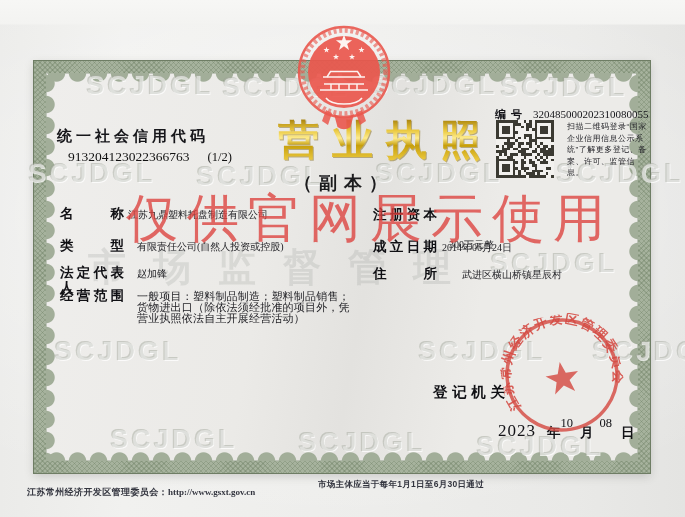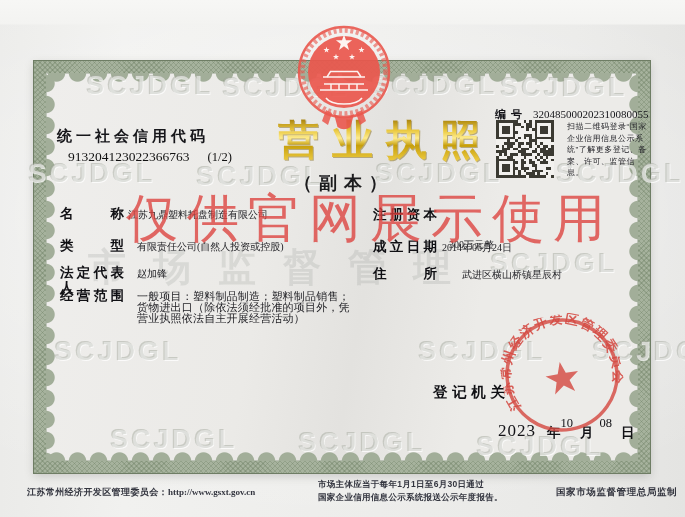--- a/index.html
+++ b/index.html
@@ -454,17 +454,15 @@
   <span class="emboss" style="left:298px;top:427px;">SCJDGL</span>
   <span class="emboss" style="left:476px;top:431px;">SCJDGL</span>
 
   <span class="wm-gray" style="left:88px;top:242px;">市场监督管理</span>
 
   <span class="wm-red" style="left:126px;top:184px;">仅供官网展示使用</span>
 
   <div class="foot foot-left"><span>江苏常州经济开发区管理委员会：</span><span class="foot-url">http://www.gsxt.gov.cn</span></div>
   <div class="foot foot-mid">
     <div>市场主体应当于每年1月1日至6月30日通过</div>
-    <div>国家企业信用信息公示系统报送公示年度报告。</div>
   </div>
-  <div class="foot foot-right">国家市场监督管理总局监制</div>
 
 </div>
 
 </body></html>

